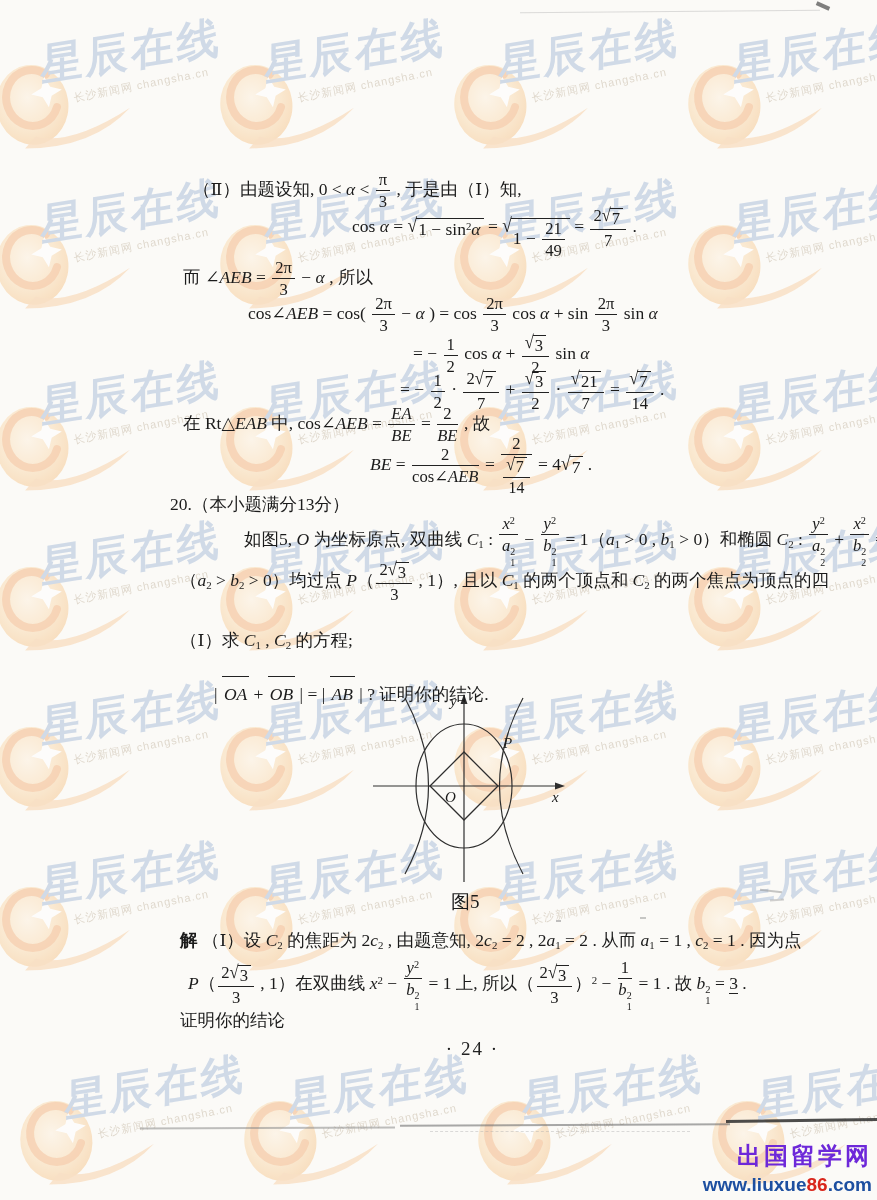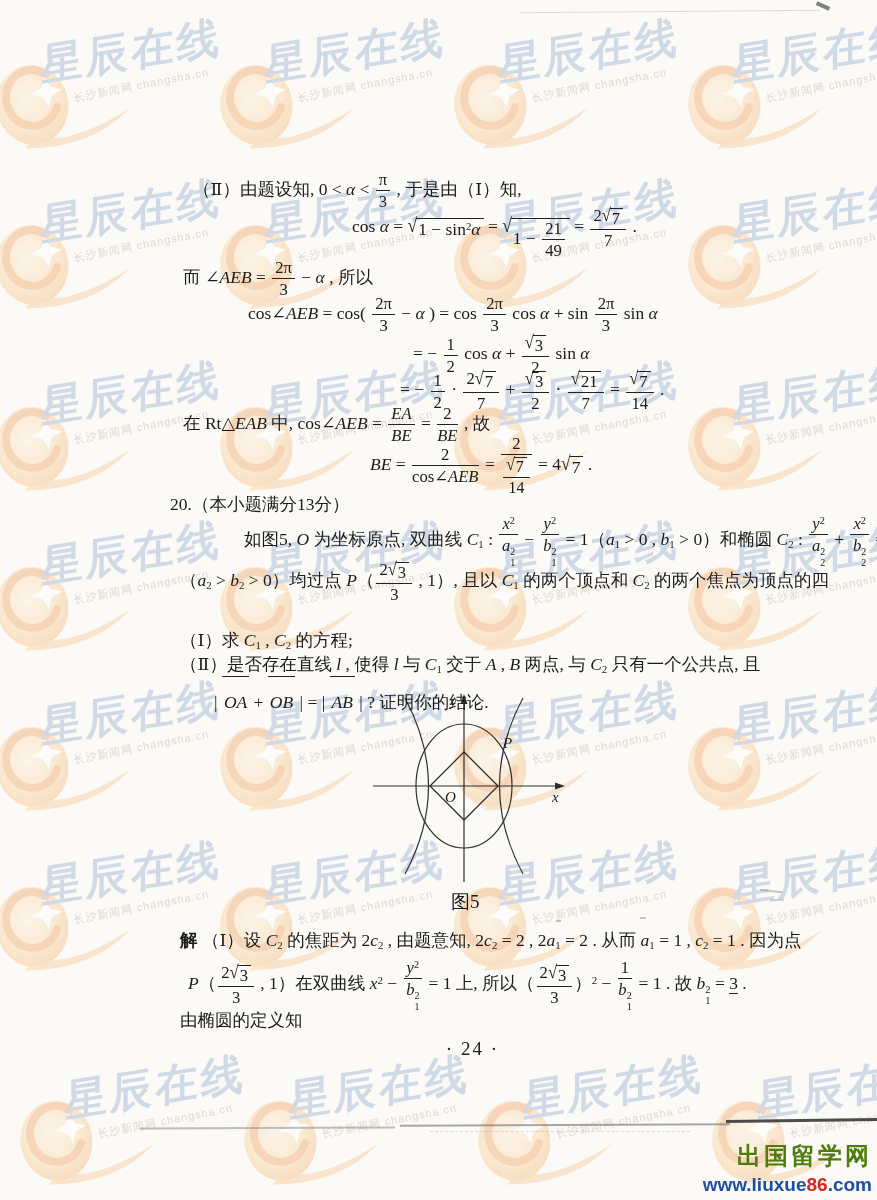--- a/index.html
+++ b/index.html
@@ -16,42 +16,42 @@
        transform:skewX(-9deg);white-space:nowrap;}
   .wms{position:absolute;left:84px;top:56px;font-family:"Liberation Sans",sans-serif;
        font-size:11px;color:#c4b7a3;letter-spacing:1px;white-space:nowrap;transform:rotate(-2deg);}
 
   
   #content{position:absolute;inset:0;z-index:2;}
   .tline{position:absolute;white-space:nowrap;font-size:17.5px;color:#1b1b1b;}
   .m-i{font-style:italic;}
   .m-b{font-weight:bold;}
   .m-u{border-bottom:1.2px solid #222;}
-  .m-o{font-style:italic;border-top:1.2px solid #222;padding:16px 2px;line-height:1.1;display:inline-block;}
+  .m-o{font-style:italic;border-top:1.2px solid #222;padding:8px 2px;line-height:1.1;display:inline-block;}
   .m-sub{font-size:.62em;vertical-align:-.3em;}
   .m-sup{font-size:.62em;vertical-align:.5em;}
   .m-ss{display:inline-flex;flex-direction:column;font-size:.6em;line-height:1.05;
         vertical-align:-.4em;text-align:left;}
   .m-f{display:inline-flex;flex-direction:column;text-align:center;vertical-align:middle;
        margin:0 2px;font-size:.95em;line-height:1.15;}
   .m-f>.m-num{border-bottom:1.2px solid #222;padding:0 3px 1px;display:inline-block;}
   .m-f>.m-den{padding-top:1px;display:inline-block;}
   .m-r{display:inline-flex;align-items:flex-start;}
   .m-rs{line-height:1;transform:translateY(-.04em) scaleY(1.12);margin-right:-1px;}
   .m-rc{border-top:1.2px solid #222;padding:0 3px 0 2px;line-height:1.15;}
 
   #fig{position:absolute;left:347px;top:690px;}
   #figcap{position:absolute;left:451px;top:889px;font-size:19px;color:#1b1b1b;}
 
   #pageno{position:absolute;left:379px;top:1038px;width:120px;text-align:right;
           font-size:19px;color:#222;letter-spacing:2px;}
 
   #footer{position:absolute;left:540px;top:1140px;width:332px;text-align:right;z-index:3;}
   #footer .site{font-family:"Liberation Sans",sans-serif;font-weight:bold;font-size:24px;
-                color:#4d7c0f;letter-spacing:3px;}
+                color:#6d28d9;letter-spacing:3px;}
   #footer .url{font-family:"Liberation Sans",sans-serif;font-weight:bold;font-size:19px;
                color:#1d4fa0;margin-top:2px;}
   #footer .url .mid{color:#d9261c;}
 
   
   .art{position:absolute;z-index:2;}
 </style>
 </head>
 <body>
 
@@ -497,21 +497,20 @@
             </span></span>
         </span> = 1</div>
       <div class="tline" style="left: 180px; top: 560px;">（<span class="m-i">a</span><span class="m-sub">2</span> &gt; <span class="m-i">b</span><span class="m-sub">2</span> &gt; 0）均过点 <span class="m-i">P</span>（<span class="m-f">
           <span class="m-num">2<span class="m-r">
               <span class="m-rs">√</span>
               <span class="m-rc">3</span>
             </span></span>
           <span class="m-den">3</span>
         </span> , 1）, 且以 <span class="m-i">C</span><span class="m-sub">1</span> 的两个顶点和 <span class="m-i">C</span><span class="m-sub">2</span> 的两个焦点为顶点的四</div>
       <div class="tline" style="left: 180px; top: 628px;">（Ⅰ）求 <span class="m-i">C</span><span class="m-sub">1</span> , <span class="m-i">C</span><span class="m-sub">2</span> 的方程;</div>
-      <div class="tline" style="left: 180px; top: 652px;">（Ⅱ）是否存在直线 <span class="m-i">l</span> , 使得 <span class="m-i">l</span> 与 <span class="m-i">C</span><span class="m-sub">1</span> 交于 <span class="m-i">A</span> , <span class="m-i">B</span> 两点, 与 <span class="m-i">C</span><span class="m-sub">2</span> 只有一个公共点, 且</div>
       <div class="tline" style="left: 214px; top: 676px;">| <span class="m-o">OA</span> + <span class="m-o">OB</span> | = | <span class="m-o">AB</span> | ? 证明你的结论.</div>
       <div class="tline" style="left: 180px; top: 928px;"><span class="m-b">解</span>  （Ⅰ）设 <span class="m-i">C</span><span class="m-sub">2</span> 的焦距为 2<span class="m-i">c</span><span class="m-sub">2</span> , 由题意知,  2<span class="m-i">c</span><span class="m-sub">2</span> = 2 , 2<span class="m-i">a</span><span class="m-sub">1</span> = 2 . 从而 <span class="m-i">a</span><span class="m-sub">1</span> = 1 , <span class="m-i">c</span><span class="m-sub">2</span> = 1 . 因为点</div>
       <div class="tline" style="left: 168px; top: 958px; margin-left: 20px;"><span class="m-i">P</span>（<span class="m-f">
           <span class="m-num">2<span class="m-r">
               <span class="m-rs">√</span>
               <span class="m-rc">3</span>
             </span></span>
           <span class="m-den">3</span>
         </span> , 1）在双曲线 <span class="m-i">x</span><span class="m-sup">2</span> − <span class="m-f">
           <span class="m-num"><span class="m-i">y</span><span class="m-sup">2</span></span>
@@ -528,21 +527,21 @@
         </span>）<span class="m-sup">2</span> − <span class="m-f">
           <span class="m-num">1</span>
           <span class="m-den"><span class="m-i">b</span><span class="m-ss">
               <span>2</span>
               <span>1</span>
             </span></span>
         </span> = 1 . 故 <span class="m-i">b</span><span class="m-ss">
           <span>2</span>
           <span>1</span>
         </span> = <span class="m-u">3</span> .</div>
-      <div class="tline" style="left: 180px; top: 1008px;">由椭圆的定义知</div>
+      <div class="tline" style="left: 180px; top: 1008px;">证明你的结论</div>
     </div>
 
   <div id="footer">
     <div class="site">出国留学网</div>
     <div class="url"><span>www.liuxue</span><span class="mid">86</span><span>.com</span></div>
   </div>
 
   <div class="art" style="left:520px;top:11px;width:300px;height:1px;background:#bbb;opacity:.5;transform:rotate(-0.5deg);"></div>
   <div class="art" style="left:816px;top:4px;width:14px;height:4px;background:#4a4a4a;opacity:.7;transform:rotate(24deg);"></div>
   <div class="art" style="left:140px;top:1127px;width:255px;height:1.5px;background:#8a8a8a;opacity:.55;transform:rotate(-0.2deg);"></div>

